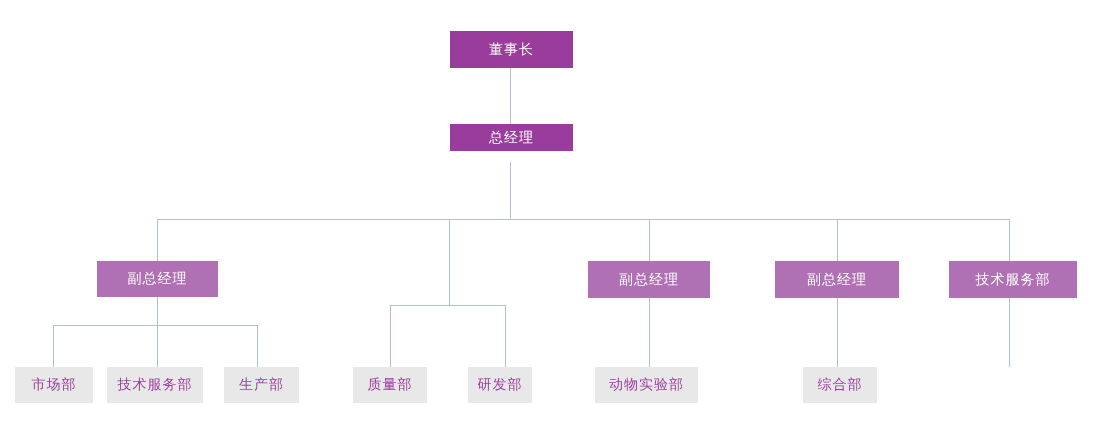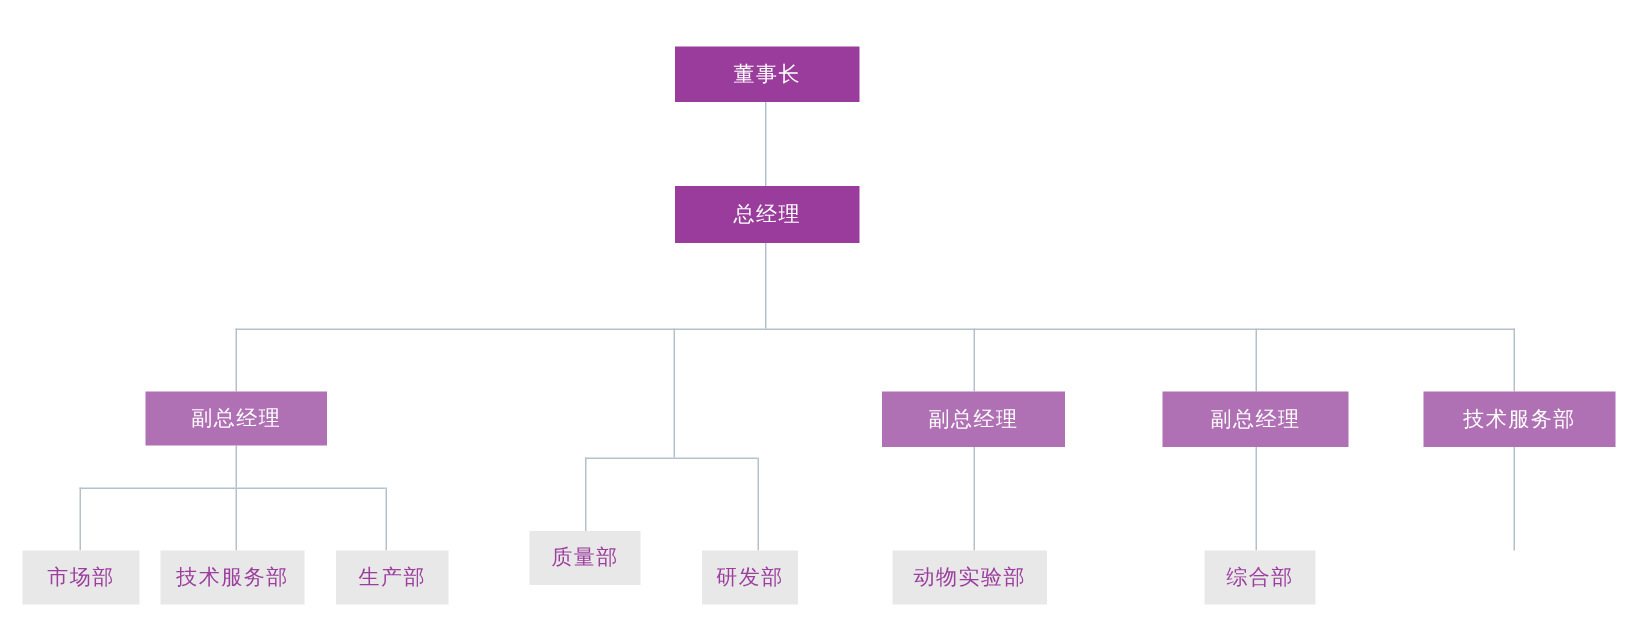--- a/index.html
+++ b/index.html
@@ -68,28 +68,28 @@
 
   <div class="line h" style="left:390px;top:305px;width:115px"></div>
   <div class="line v" style="left:390px;top:305px;height:62px"></div>
   <div class="line v" style="left:505px;top:305px;height:62px"></div>
 
   <div class="line v" style="left:649px;top:298px;height:69px"></div>
   <div class="line v" style="left:837px;top:298px;height:69px"></div>
   <div class="line v" style="left:1009px;top:298px;height:69px"></div>
 
   <div class="node lv1" style="left:450px;top:31px;width:123px;height:37px">董事长</div>
-  <div class="node lv1" style="left:450px;top:124px;width:123px;height:38px">总经理</div>
+  <div class="node lv1" style="left:450px;top:124px;width:123px;height:27px">总经理</div>
 
   <div class="node lv3" style="left:97px;top:261px;width:121px;height:36px">副总经理</div>
   <div class="node lv3" style="left:588px;top:261px;width:122px;height:37px">副总经理</div>
   <div class="node lv3" style="left:775px;top:261px;width:124px;height:37px">副总经理</div>
   <div class="node lv3" style="left:949px;top:261px;width:128px;height:37px">技术服务部</div>
 
   <div class="node dept" style="left:15px;top:367px;width:78px;height:36px">市场部</div>
   <div class="node dept" style="left:107px;top:367px;width:96px;height:36px">技术服务部</div>
   <div class="node dept" style="left:224px;top:367px;width:75px;height:36px">生产部</div>
-  <div class="node dept" style="left:353px;top:354px;width:74px;height:36px">质量部</div>
+  <div class="node dept" style="left:353px;top:367px;width:74px;height:36px">质量部</div>
   <div class="node dept" style="left:468px;top:367px;width:64px;height:36px">研发部</div>
   <div class="node dept" style="left:595px;top:367px;width:103px;height:36px">动物实验部</div>
   <div class="node dept" style="left:803px;top:367px;width:74px;height:36px">综合部</div>
 
 </div>
 
 </body></html>

